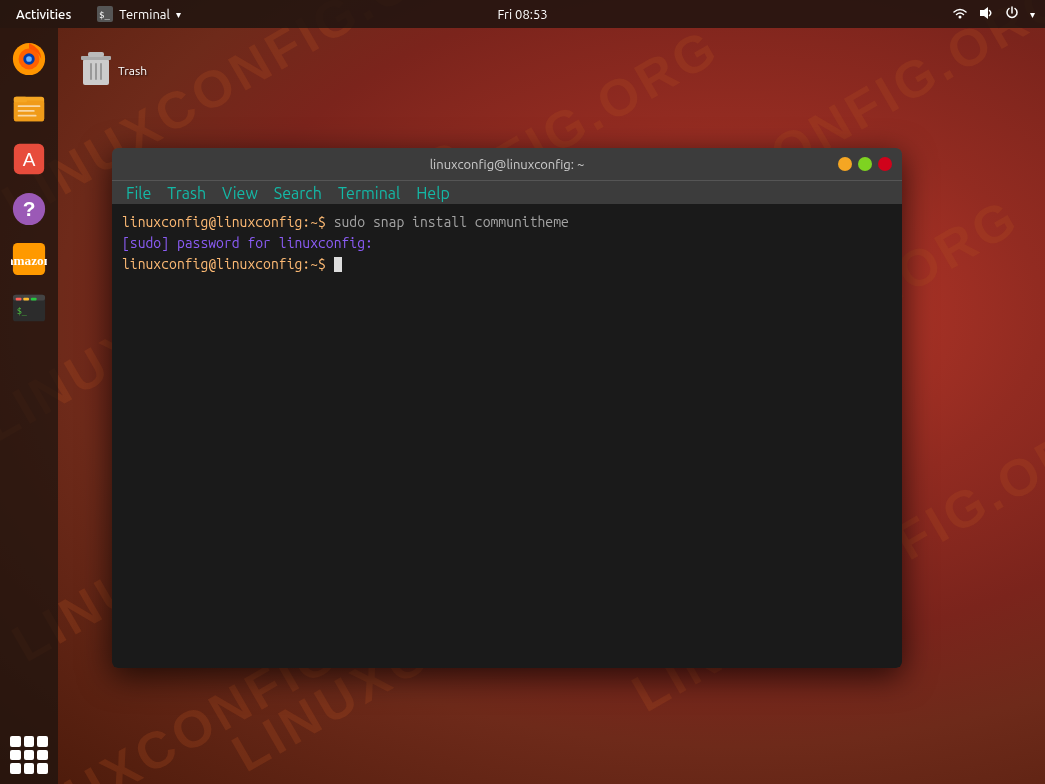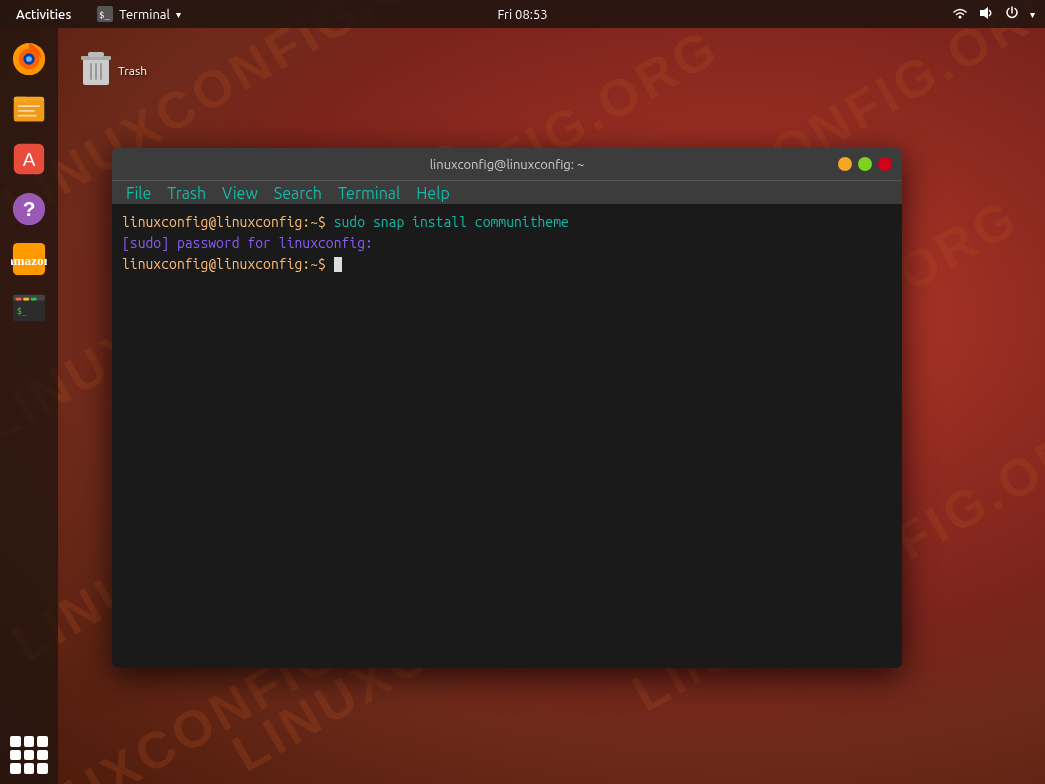--- a/index.html
+++ b/index.html
@@ -238,21 +238,21 @@
       font-size: 14px;
       line-height: 1.5;
       color: #ddd;
       overflow-y: auto;
     }
     .terminal-prompt {
       color: #fdba74;
       margin-top: 40px;
     }
     .terminal-command {
-      color: #14b8a6;
+      color: #a3a3a3;
     }
     .terminal-output {
       color: #8b5cf6;
     }
     .terminal-cursor {
       display: inline-block;
       width: 8px;
       height: 15px;
       background: #ddd;
       vertical-align: text-bottom;

